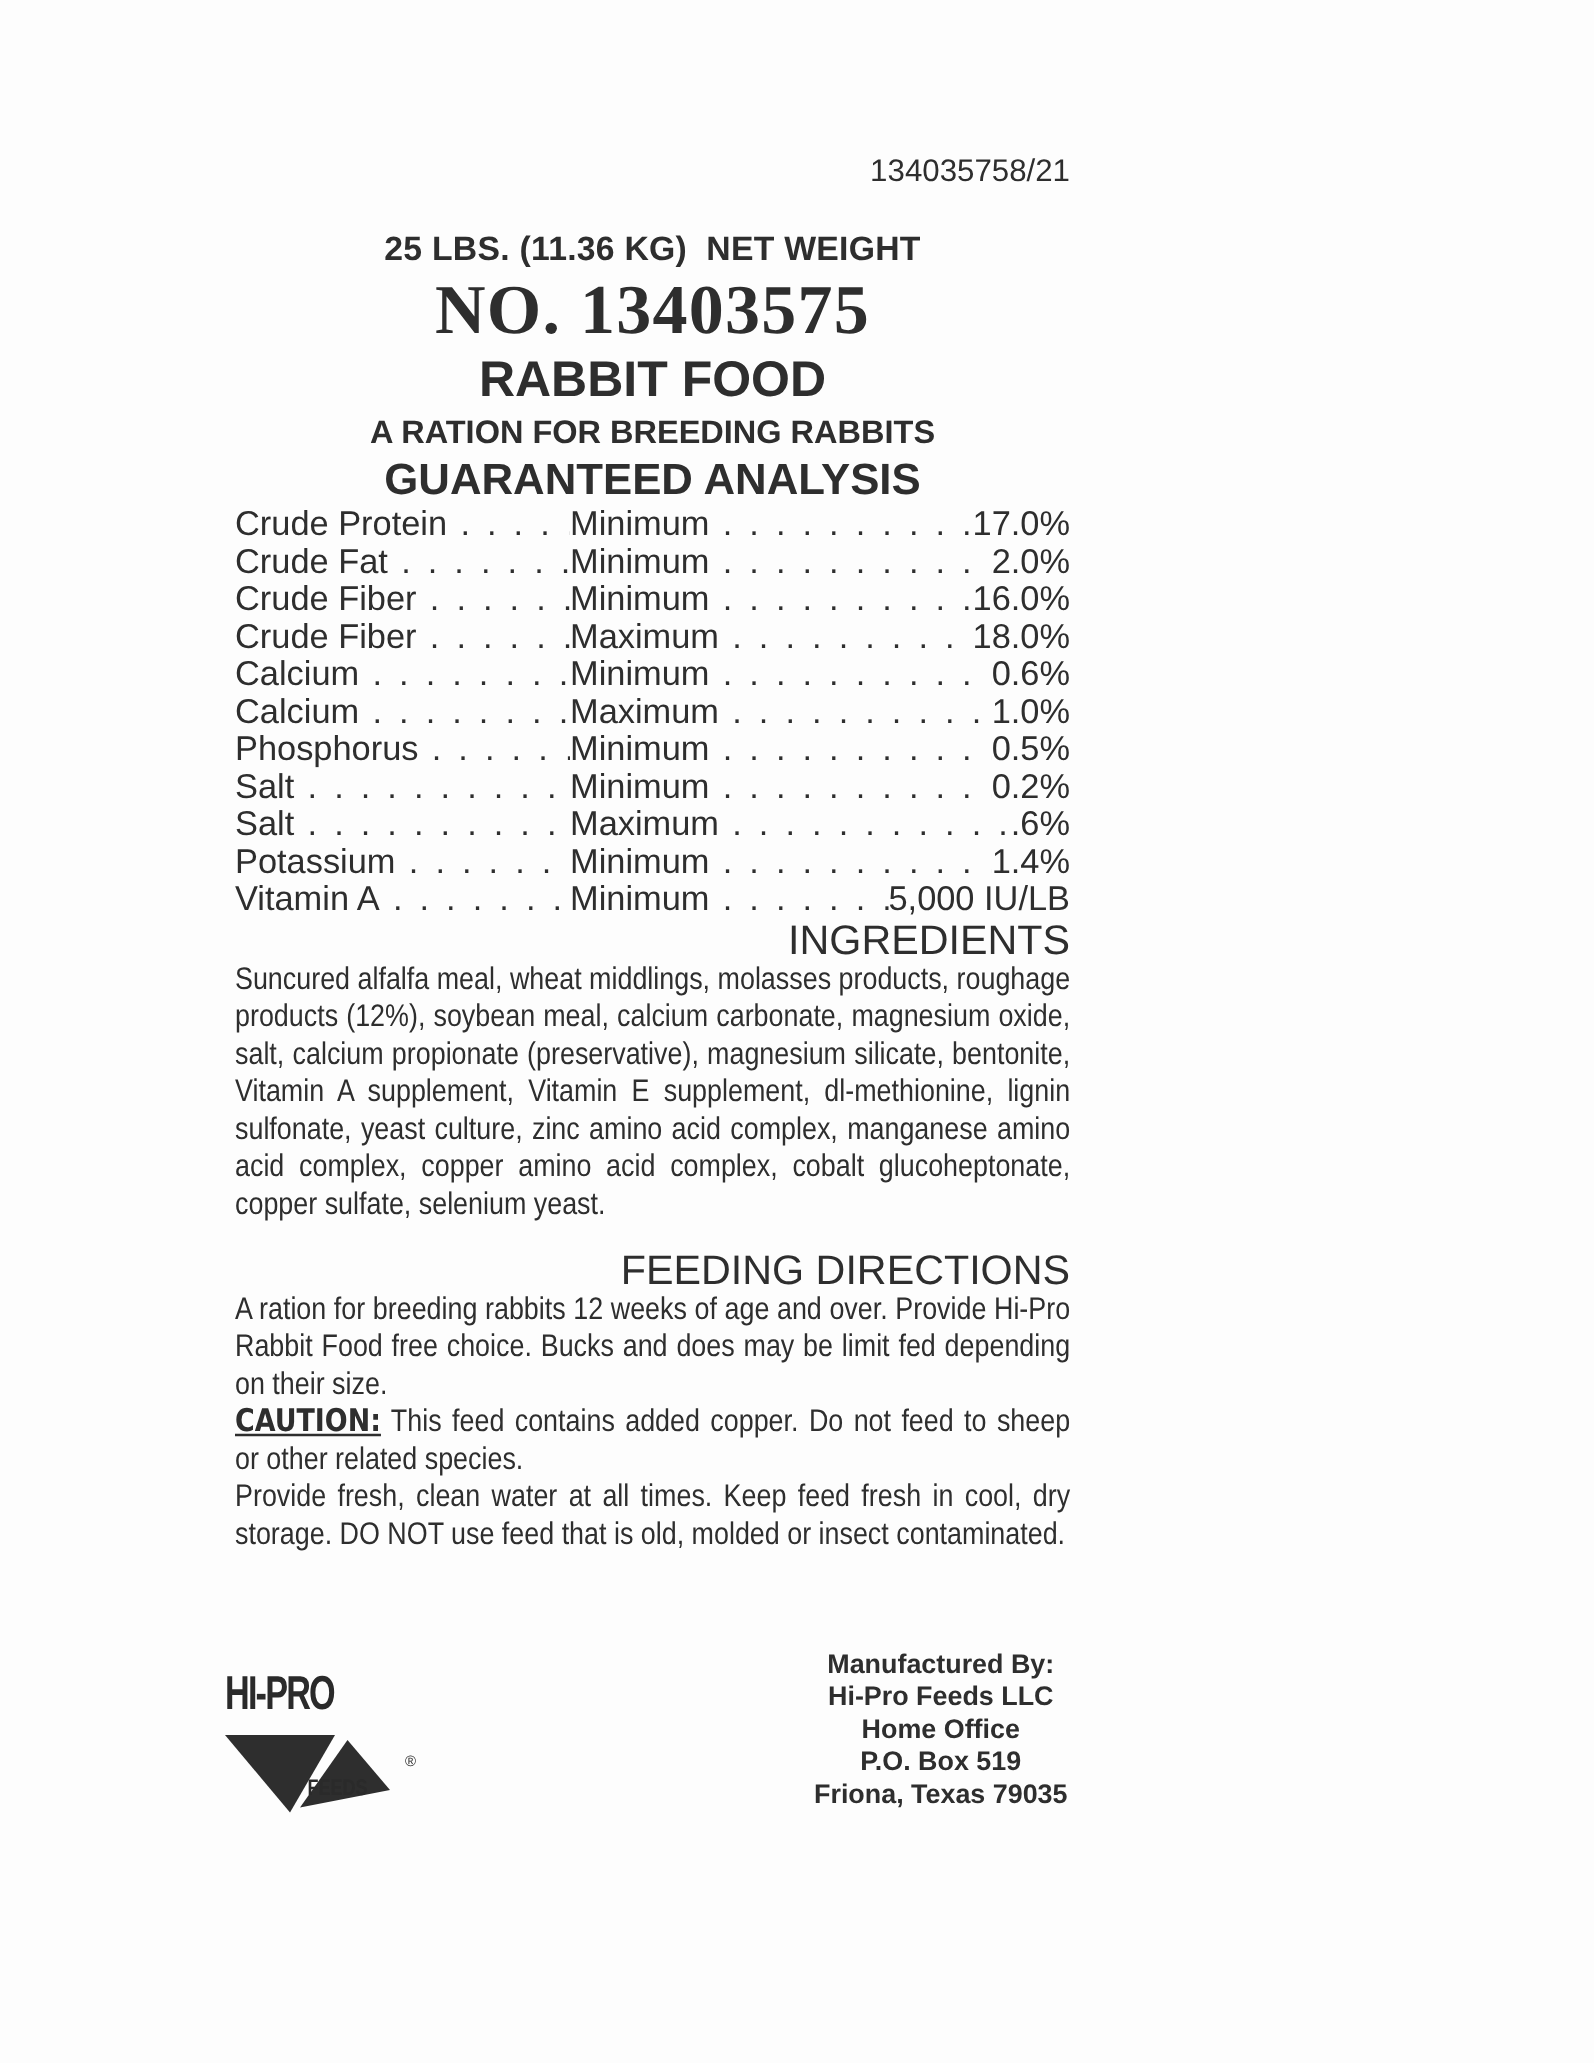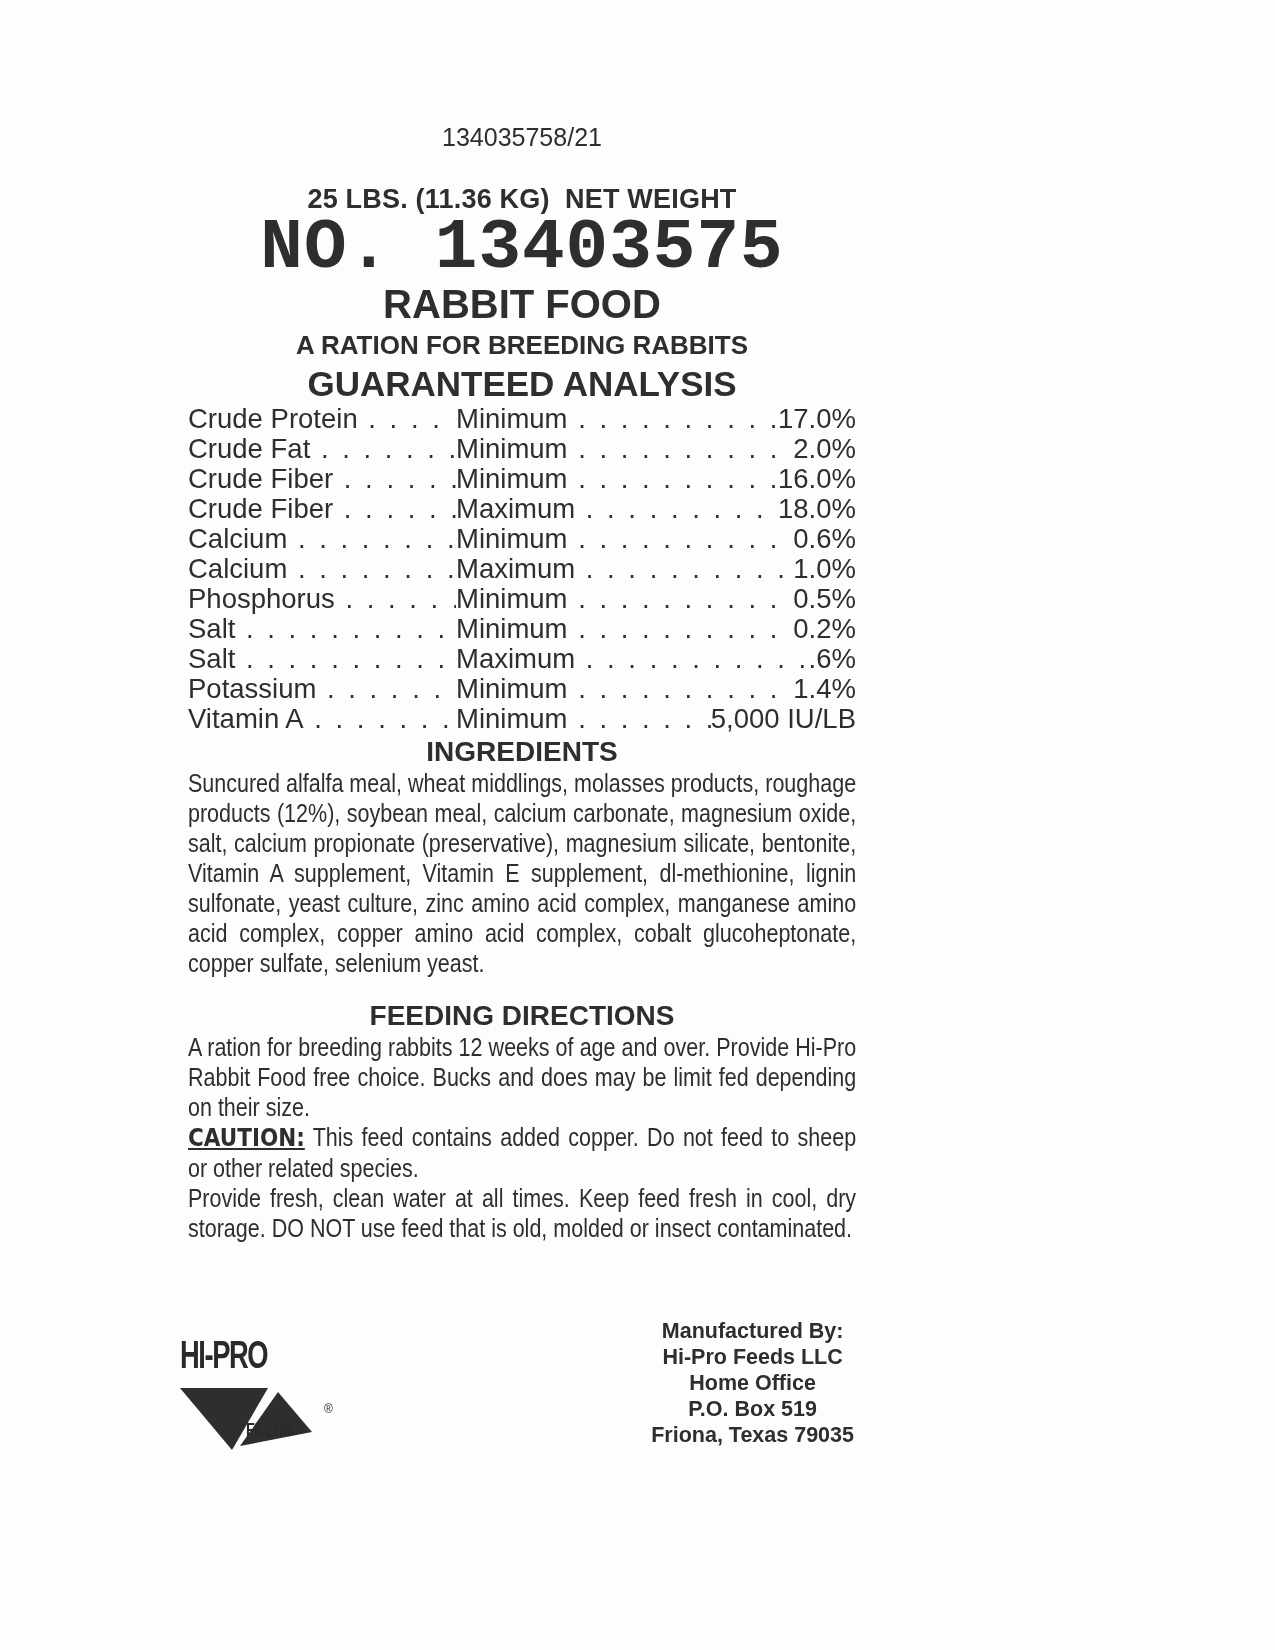--- a/index.html
+++ b/index.html
@@ -1,32 +1,32 @@
 <!DOCTYPE html>
 <html><head>
 <meta charset="utf-8">
 <style>
   html, body { margin:0; padding:0; }
   body { width:1275px; height:1650px; background:#fdfdfd; position:relative; overflow:hidden;
          font-family:"Liberation Sans", sans-serif; color:#2e2e2e; }
   .label { position:absolute; left:188px; top:118px; width:668px; }
-  .topline { display:flex; justify-content:center; font-size:25px; height:34px; align-items:flex-end; }
+  .topline { display:flex; justify-content:flex-end; font-size:25px; height:34px; align-items:flex-end; }
   .center { text-align:center; font-weight:bold; }
   .netwt { font-size:27px; margin-top:10px; letter-spacing:0.2px; }
-  .prodno { font-family:Liberation Mono, monospace; font-size:71px; margin-top:2px; line-height:62px; letter-spacing:1px; }
+  .prodno { font-family:Liberation Serif, serif; font-size:56px; margin-top:2px; line-height:62px; letter-spacing:1px; }
   .prodname { font-size:40px; line-height:46px; margin-top:2px; }
   .sub { font-size:26px; line-height:37px; }
   .ga-title { font-size:35px; line-height:36px; margin-top:2px; }
   .ga-table { margin-top:2px; }
   .ga-row { display:flex; font-size:27.5px; line-height:30px; height:30px; white-space:nowrap; overflow:hidden; }
   .ga-nut { width:268px; overflow:hidden; }
   .ga-nut span.dots, .ga-type span.dots { letter-spacing:3px; }
   .ga-type { flex:1; overflow:hidden; }
   .ga-val { text-align:right; }
-  .section-title { font-size:28px; line-height:32px; font-weight:bold; text-align:center; margin-top:2px; }
+  .section-title { font-size:33px; line-height:32px; font-weight:normal; text-align:right; margin-top:2px; }
   .para { font-size:25px; line-height:30px; text-align:justify; transform:scaleX(0.86); transform-origin:left top; width:116.3%; }
   .caution { font-family:"DejaVu Sans", sans-serif; font-weight:bold; text-decoration:underline; }
   .footer { position:absolute; left:178px; top:1318px; width:680px; height:130px; }
   .logo { position:absolute; left:0; top:16px; width:170px; height:110px; }
   .logo-text { position:absolute; left:2px; top:0; font-size:38px; font-weight:bold; letter-spacing:-2px; transform:scaleX(0.72); transform-origin:left top; color:#2a2a2a; }
   .logo-feeds { position:absolute; left:68px; top:86px; font-size:18px; font-weight:bold; transform:scaleX(0.8); transform-origin:left top; color:#2a2a2a; }
   .logo-reg { position:absolute; left:146px; top:68px; font-size:12px; }
   .mfr { position:absolute; right:4px; top:0; text-align:right; font-weight:bold; font-size:21.5px; line-height:26px; }
   .mfr div { text-align:center; }
 </style>

